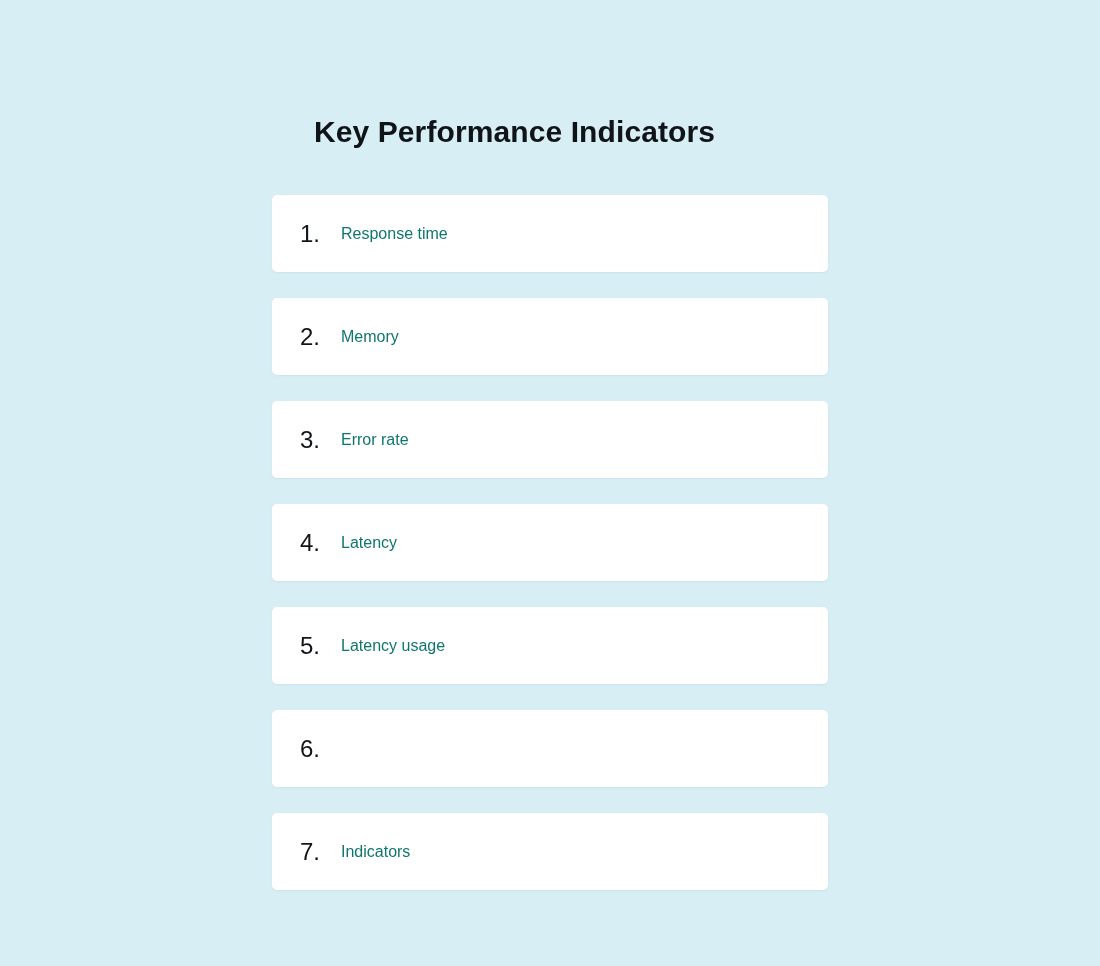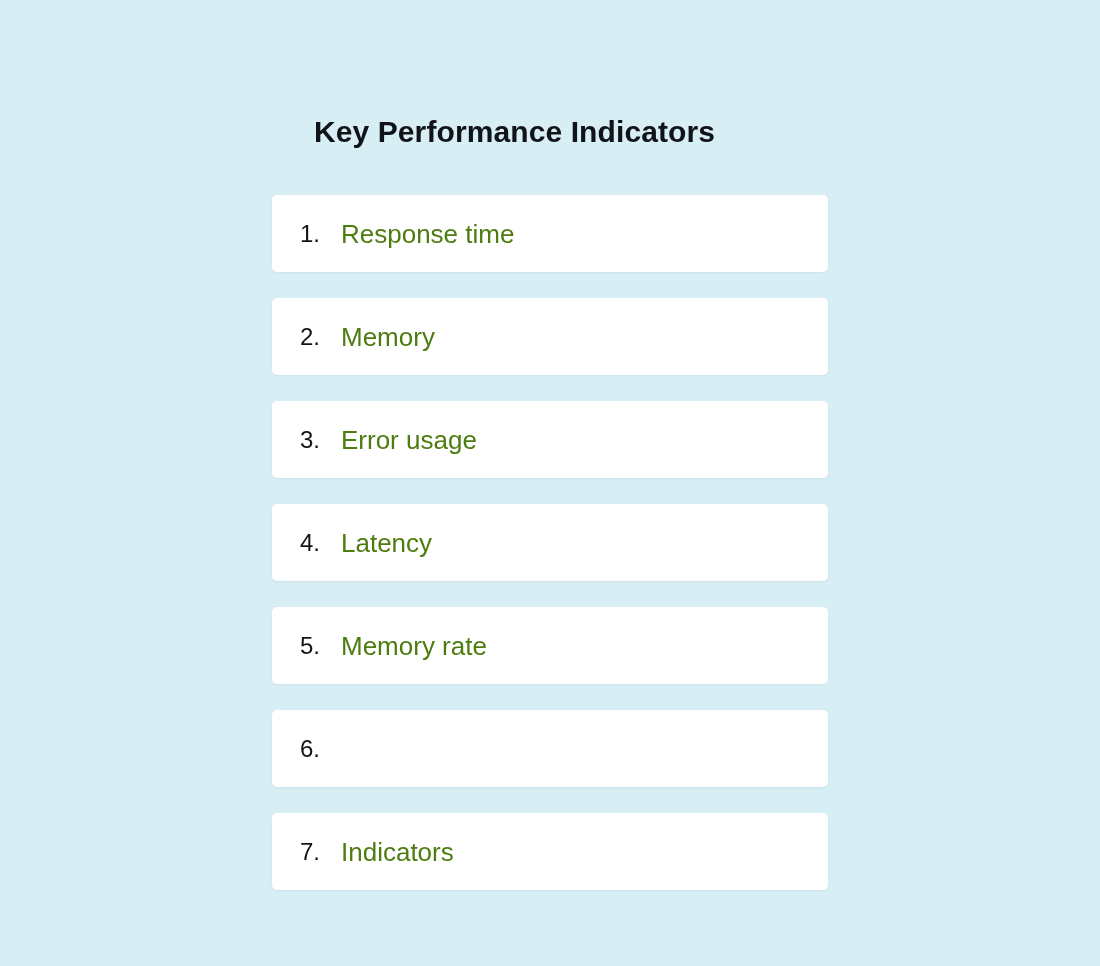--- a/index.html
+++ b/index.html
@@ -65,23 +65,23 @@
     font-size: 24px;
     font-weight: 400;
     color: #111418;
     line-height: 30px;
     min-width: 41px;
     flex: 0 0 auto;
     white-space: nowrap;
   }
 
   .kpi-label {
-    font-size: 26px;
+    font-size: 16px;
     font-weight: 400;
-    color: #4d7c0f;
+    color: #0f766e;
     line-height: 30px;
     white-space: nowrap;
   }
 </style>
 </head>
 <body>
 
 <div class="page">
 
   <h1 class="page-title">Key Performance Indicators</h1>
@@ -93,31 +93,31 @@
       <span class="kpi-label">Response time</span>
     </li>
 
     <li class="kpi-card">
       <span class="kpi-index">2.</span>
       <span class="kpi-label">Memory</span>
     </li>
 
     <li class="kpi-card">
       <span class="kpi-index">3.</span>
-      <span class="kpi-label">Error usage</span>
+      <span class="kpi-label">Error rate</span>
     </li>
 
     <li class="kpi-card">
       <span class="kpi-index">4.</span>
       <span class="kpi-label">Latency</span>
     </li>
 
     <li class="kpi-card">
       <span class="kpi-index">5.</span>
-      <span class="kpi-label">Memory rate</span>
+      <span class="kpi-label">Latency usage</span>
     </li>
 
     <li class="kpi-card">
       <span class="kpi-index">6.</span>
     </li>
 
     <li class="kpi-card">
       <span class="kpi-index">7.</span>
       <span class="kpi-label">Indicators</span>
     </li>

